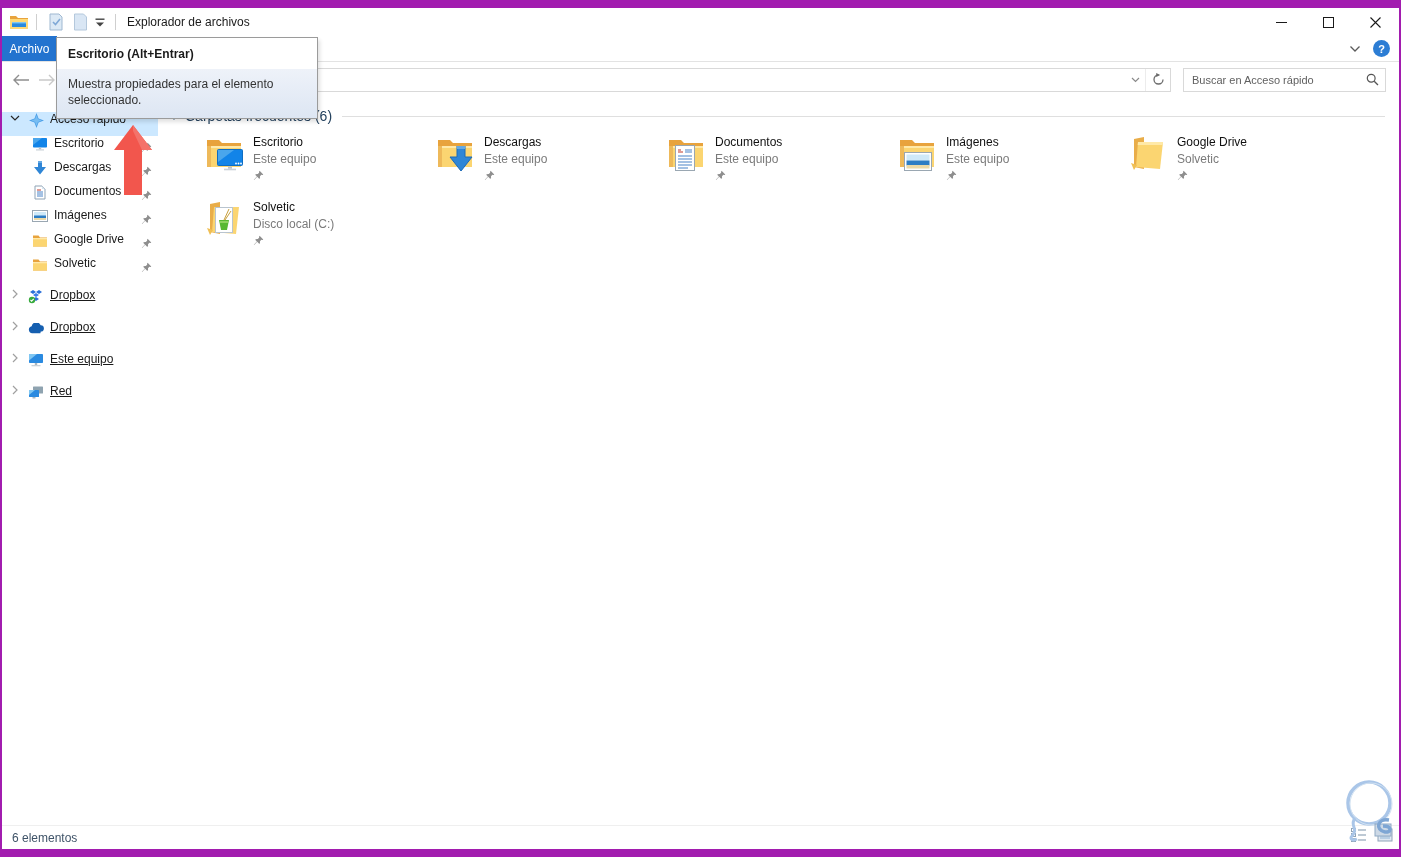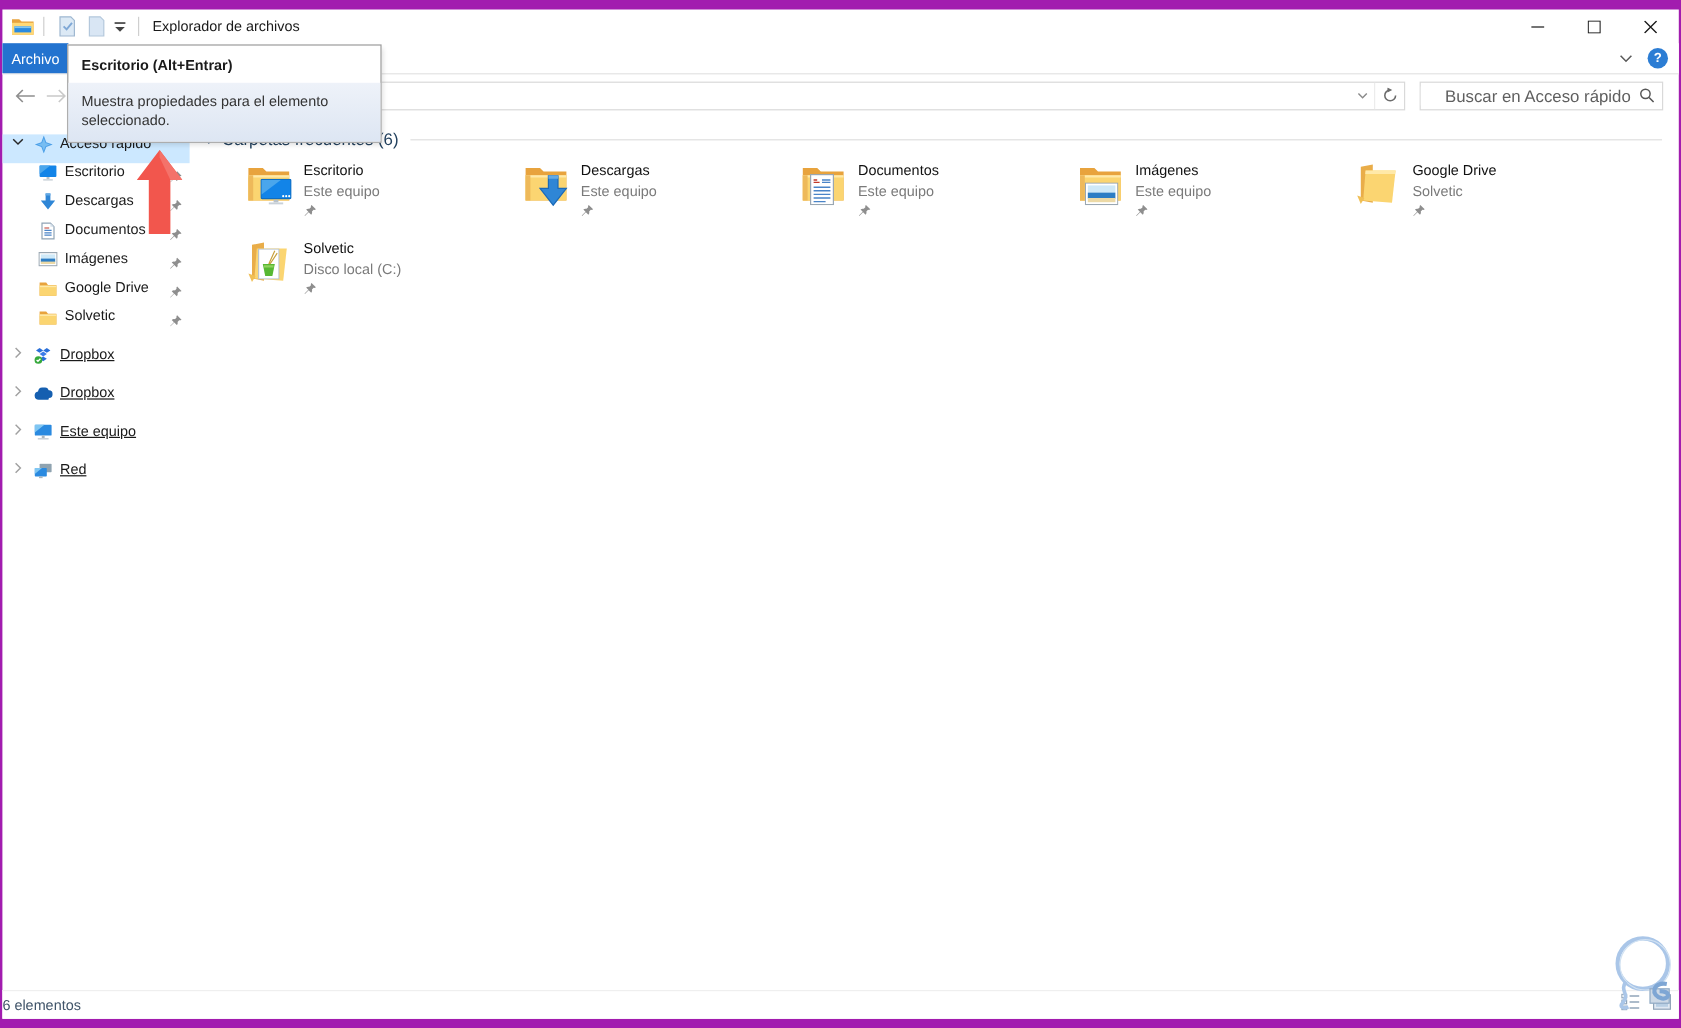--- a/index.html
+++ b/index.html
@@ -31,21 +31,21 @@
   .menubar-right { margin-left: auto; display: flex; align-items: center; gap: 12px; padding-right: 9px; }
   .help-circle { width: 17px; height: 17px; border-radius: 50%; background: #2c7dd4; color: #fff; font-size: 11px; font-weight: bold; display: flex; align-items: center; justify-content: center; }
   
   .navbar { height: 35px; display: flex; align-items: center; padding: 0 13px 0 6px; }
   .nav-btn { width: 26px; height: 24px; display: flex; align-items: center; justify-content: center; }
   .addressbar { flex: 1; height: 24px; border: 1px solid #d9d9d9; background: #fff; display: flex; align-items: center; margin-left: 28px; }
   .ab-spacer { flex: 1; }
   .ab-btn { width: 20px; height: 22px; display: flex; align-items: center; justify-content: center; }
   .ab-sep { width: 1px; height: 22px; background: #ececec; }
   .searchbox { width: 203px; height: 24px; border: 1px solid #d9d9d9; background: #fff; display: flex; align-items: center; margin-left: 12px; }
-  .searchbox input { border: none; outline: none; flex: 1; font: inherit; font-size: 14px; padding: 0 0 0 8px; color: #be185d; min-width: 0; text-align: right; }
+  .searchbox input { border: none; outline: none; flex: 1; font: inherit; font-size: 11px; padding: 0 0 0 8px; color: #be185d; min-width: 0; }
   .searchbox input::placeholder { color: #5f5f5f; opacity: 1; }
   .search-icon-box { width: 26px; display: flex; align-items: center; justify-content: center; }
   
   .main { position: absolute; top: 89px; left: 0; right: 0; bottom: 24px; display: flex; overflow: hidden; }
   .sidebar { width: 156px; padding-top: 15px; flex: none; }
   .side-row { height: 24px; display: flex; position: relative; cursor: default; }
   .side-row .chev { width: 10px; height: 10px; margin-left: 8px; flex: none; }
   .side-row .icon16 { width: 16px; height: 16px; margin-left: 8px; flex: none; display: flex; align-items: center; justify-content: center; }
   .side-row .lbl { margin-left: 6px; white-space: nowrap; }
   .side-row.qa-selected { background: #cce8ff; }
@@ -58,21 +58,21 @@
   .gh-line { flex: 1; height: 1px; background: #dfdfdf; margin-left: 10px; }
   .tiles { display: flex; flex-wrap: wrap; padding-left: 47px; margin-top: 10px; row-gap: 3px; }
   .tile { width: 231px; height: 62px; display: flex; cursor: default; }
   .tile-icon { width: 38px; height: 50px; position: relative; flex: none; margin-top: 2px; }
   .tile-icon .overlay { position: absolute; }
   .tile-text { margin-left: 10px; padding-top: 1px; }
   .tile-name { color: #111; }
   .tile-loc { color: #7a7a7a; margin-top: 3px; }
   .tile-pin { margin-top: 4px; }
   
-  .statusbar { position: absolute; left: 0; right: 0; bottom: 0; height: 24px; border-top: 1px solid #efefef; display: flex; align-items: center; color: #3f5368; background: #fff; }
+  .statusbar { position: absolute; left: 0; right: 0; bottom: 0; height: 24px; border-top: 1px solid #efefef; display: flex; align-items: center; padding-left: 10px; color: #3f5368; background: #fff; }
   .status-views { position: absolute; right: 6px; bottom: 4px; display: flex; gap: 10px; z-index: 1; }
   
   .tooltip { position: absolute; left: 54px; top: 29px; width: 262px; border: 1px solid #9b9b9b; background: #fff; z-index: 50; box-shadow: 2px 3px 4px rgba(0,0,0,0.12); }
   .tooltip-title { font-weight: bold; padding: 9px 11px 8px; color: #1a1a1a; }
   .tooltip-body { background: linear-gradient(#eef2f9, #dde6f3); padding: 7px 11px 10px; color: #333; line-height: 1.35; }
   .red-arrow { position: absolute; left: 112px; top: 117px; z-index: 60; }
   .watermark { position: absolute; right: 2px; bottom: 2px; z-index: 2; }
 </style>
 </head>
 <body>

